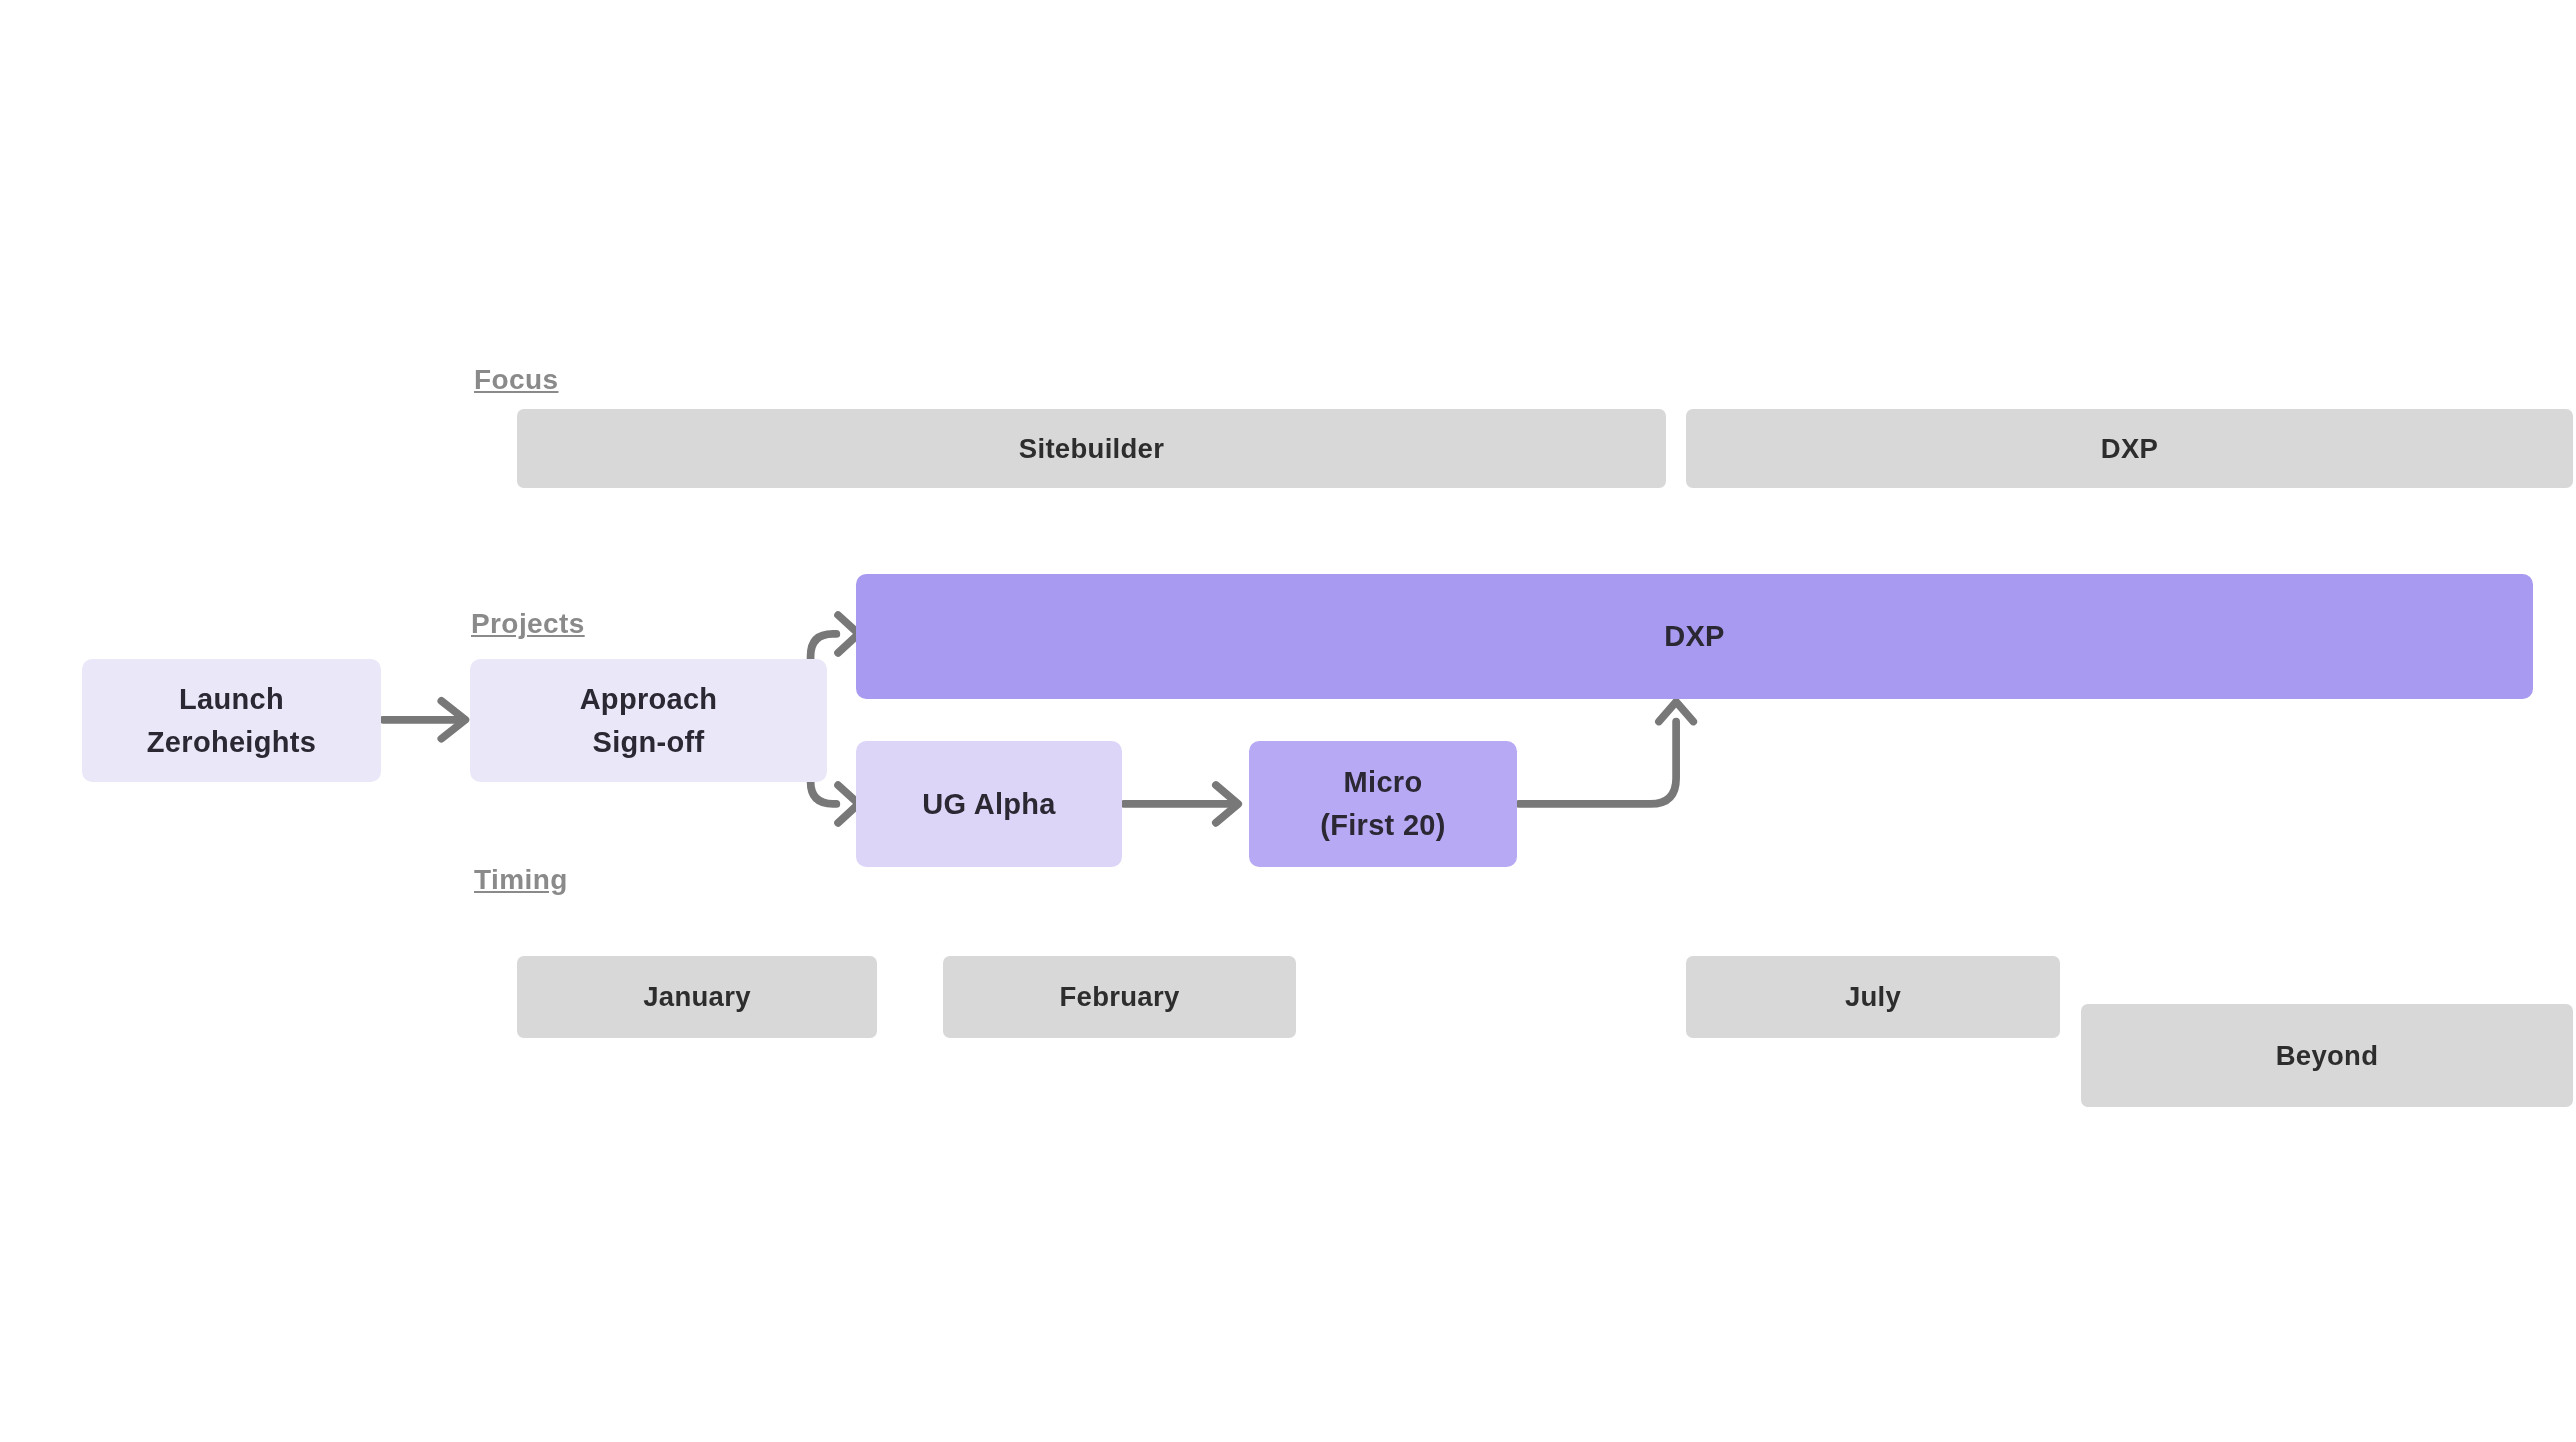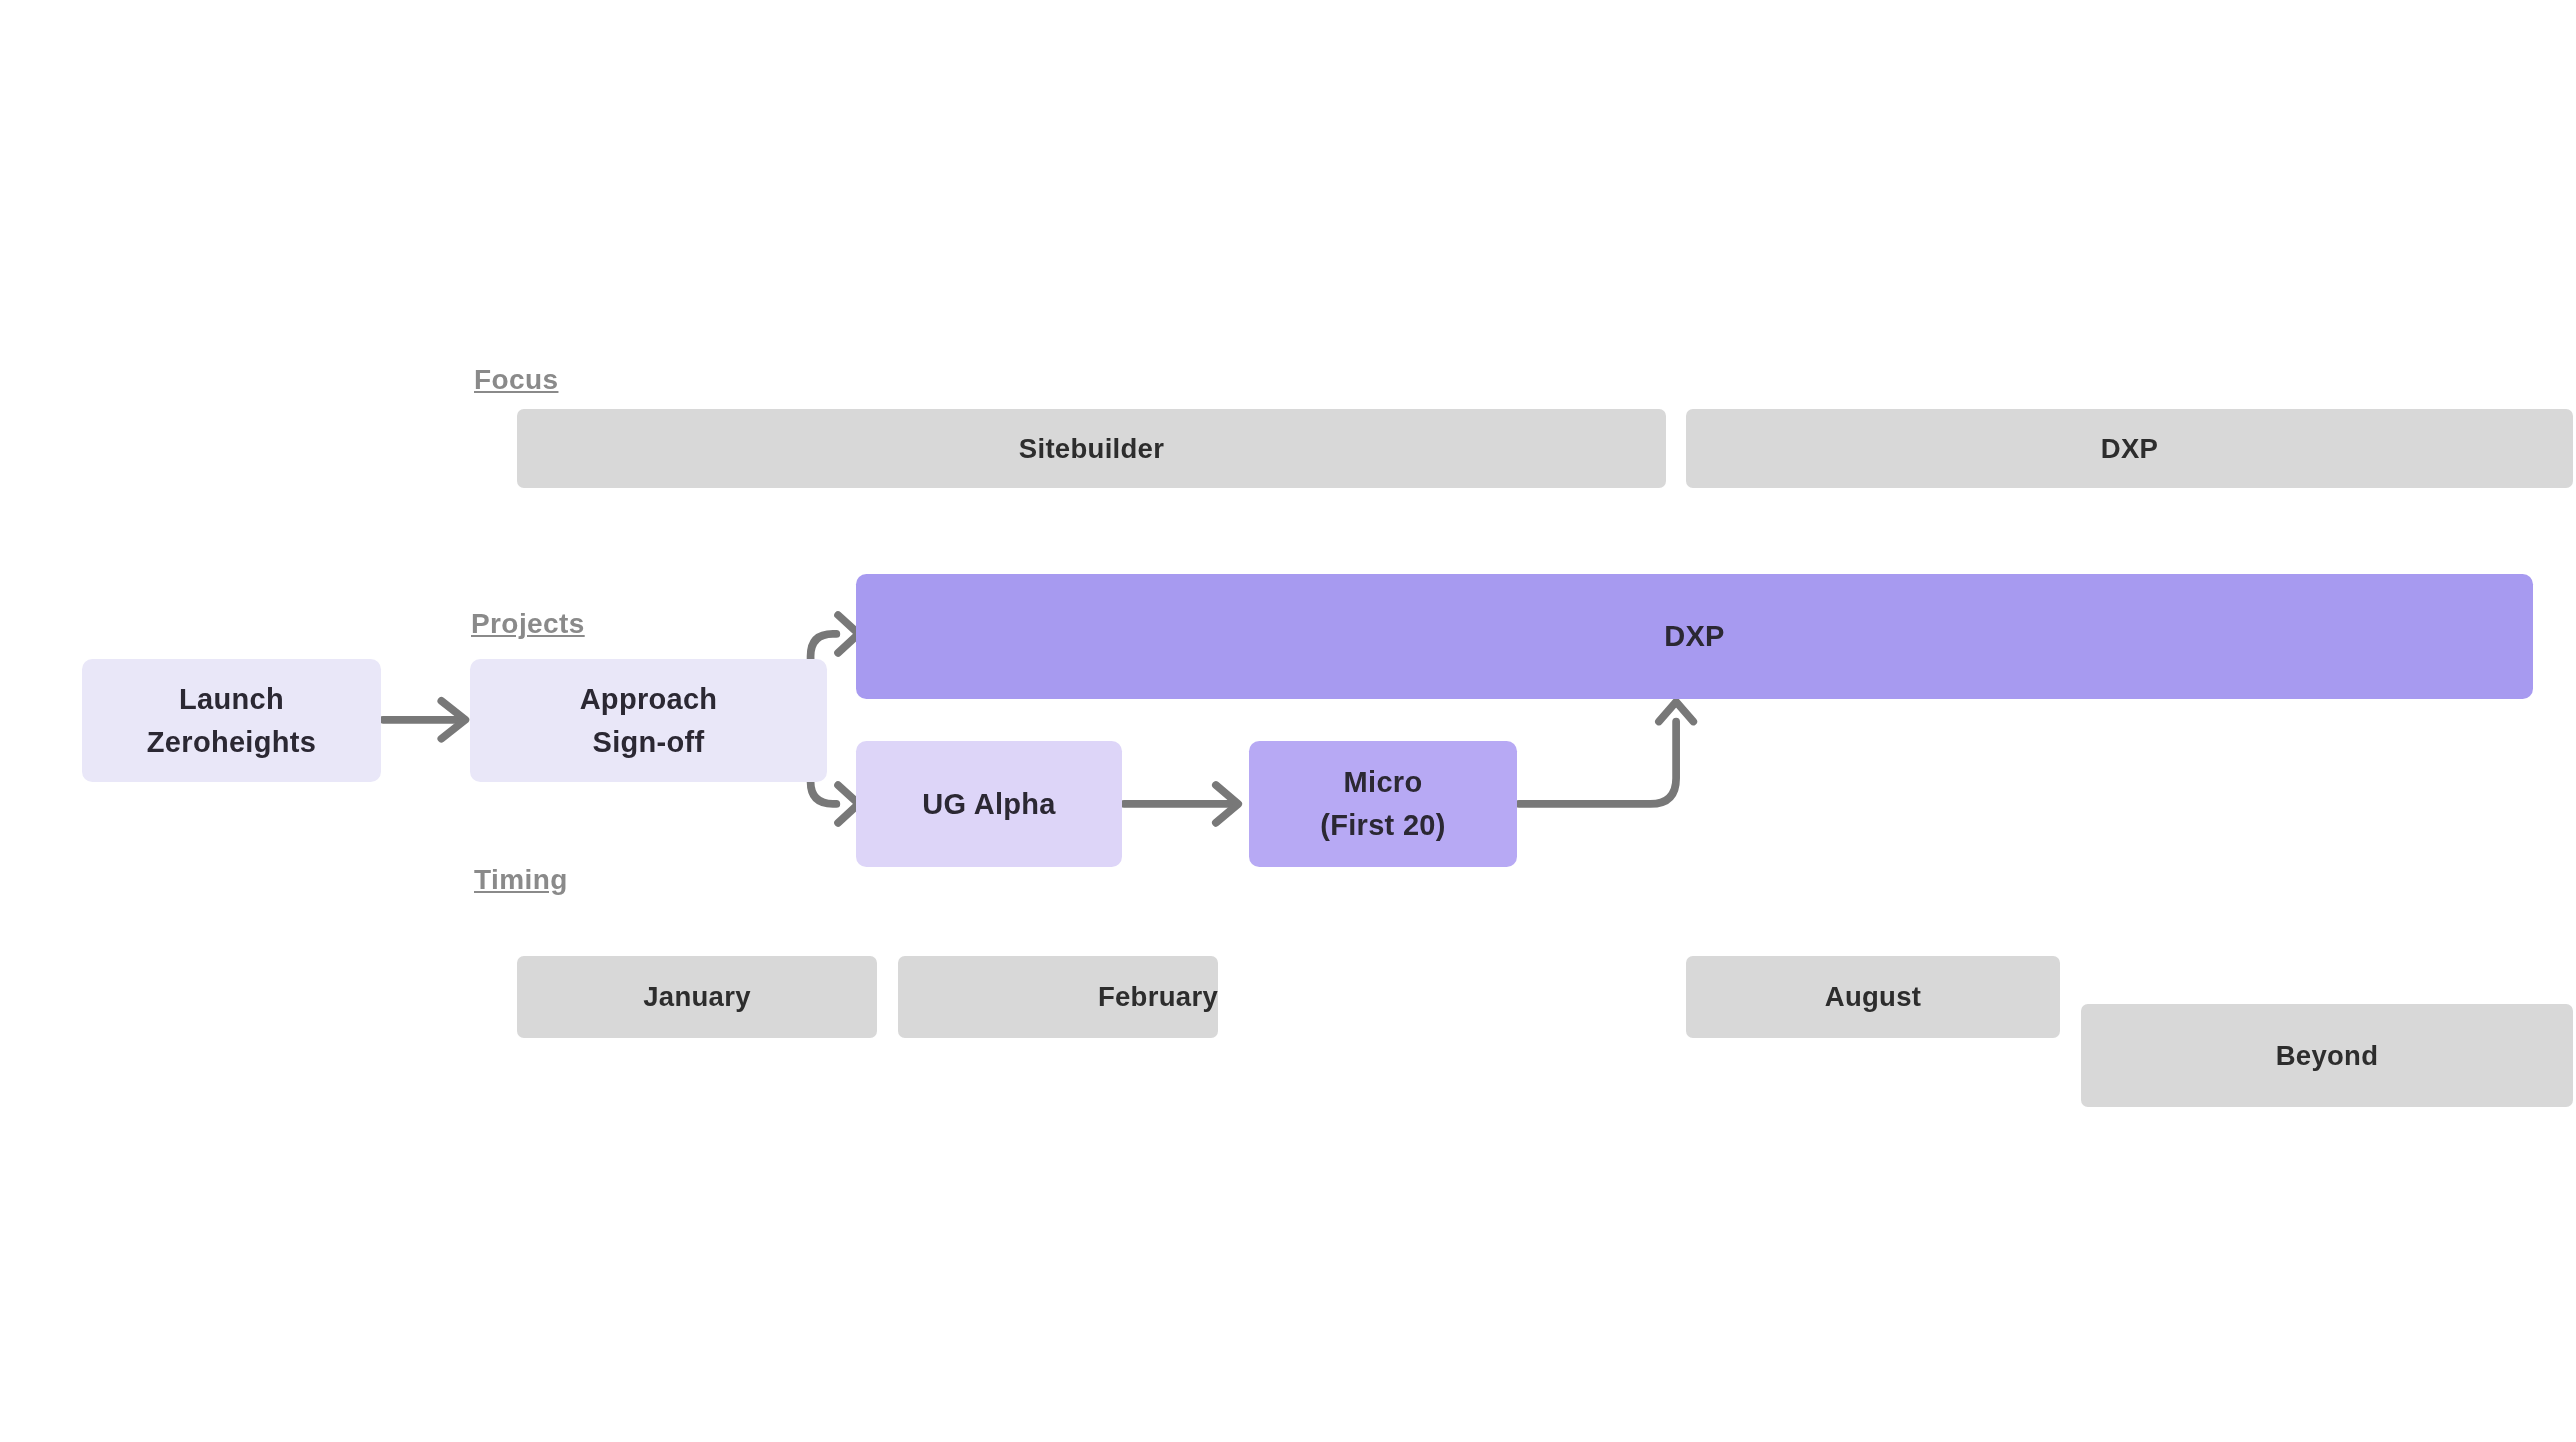--- a/index.html
+++ b/index.html
@@ -89,21 +89,21 @@
   #projects-label{left:471px;top:608px;}
   #node-dxp{left:856px;top:574px;width:1677px;height:125px;}
   #node-launch{left:82px;top:659px;width:299px;height:123px;}
   #node-approach{left:470px;top:659px;width:357px;height:123px;}
   #node-ug-alpha{left:856px;top:741px;width:266px;height:126px;}
   #node-micro{left:1249px;top:741px;width:268px;height:126px;}
 
   
   #timing-label{left:474px;top:864px;}
   #timing-bar-january{left:477px;top:956px;width:360px;height:82px;}
-  #timing-bar-february{left:858px;top:956px;width:320px;height:82px;justify-content:flex-end;}
+  #timing-bar-february{left:903px;top:956px;width:353px;height:82px;}
   #timing-bar-march{left:1249px;top:956px;width:376px;height:82px;}
   #timing-bar-april{left:1646px;top:956px;width:374px;height:82px;}
   #timing-bar-beyond{left:2041px;top:1004px;width:492px;height:103px;}
 </style>
 </head>
 <body>
 
 <div class="canvas">
 
   <svg class="arrows" viewBox="0 0 3000 1680" xmlns="http://www.w3.org/2000/svg">
@@ -158,20 +158,20 @@
   </div>
 
   <div class="section-label" id="timing-label">Timing</div>
   <div class="bar" id="timing-bar-january">
     <span>January</span>
   </div>
   <div class="bar" id="timing-bar-february">
     <span>February</span>
   </div>
   <div class="bar" id="timing-bar-april">
-    <span>August</span>
+    <span>July</span>
   </div>
   <div class="bar" id="timing-bar-beyond">
     <span>Beyond</span>
   </div>
 
 </div>
 
 
 </body></html>

